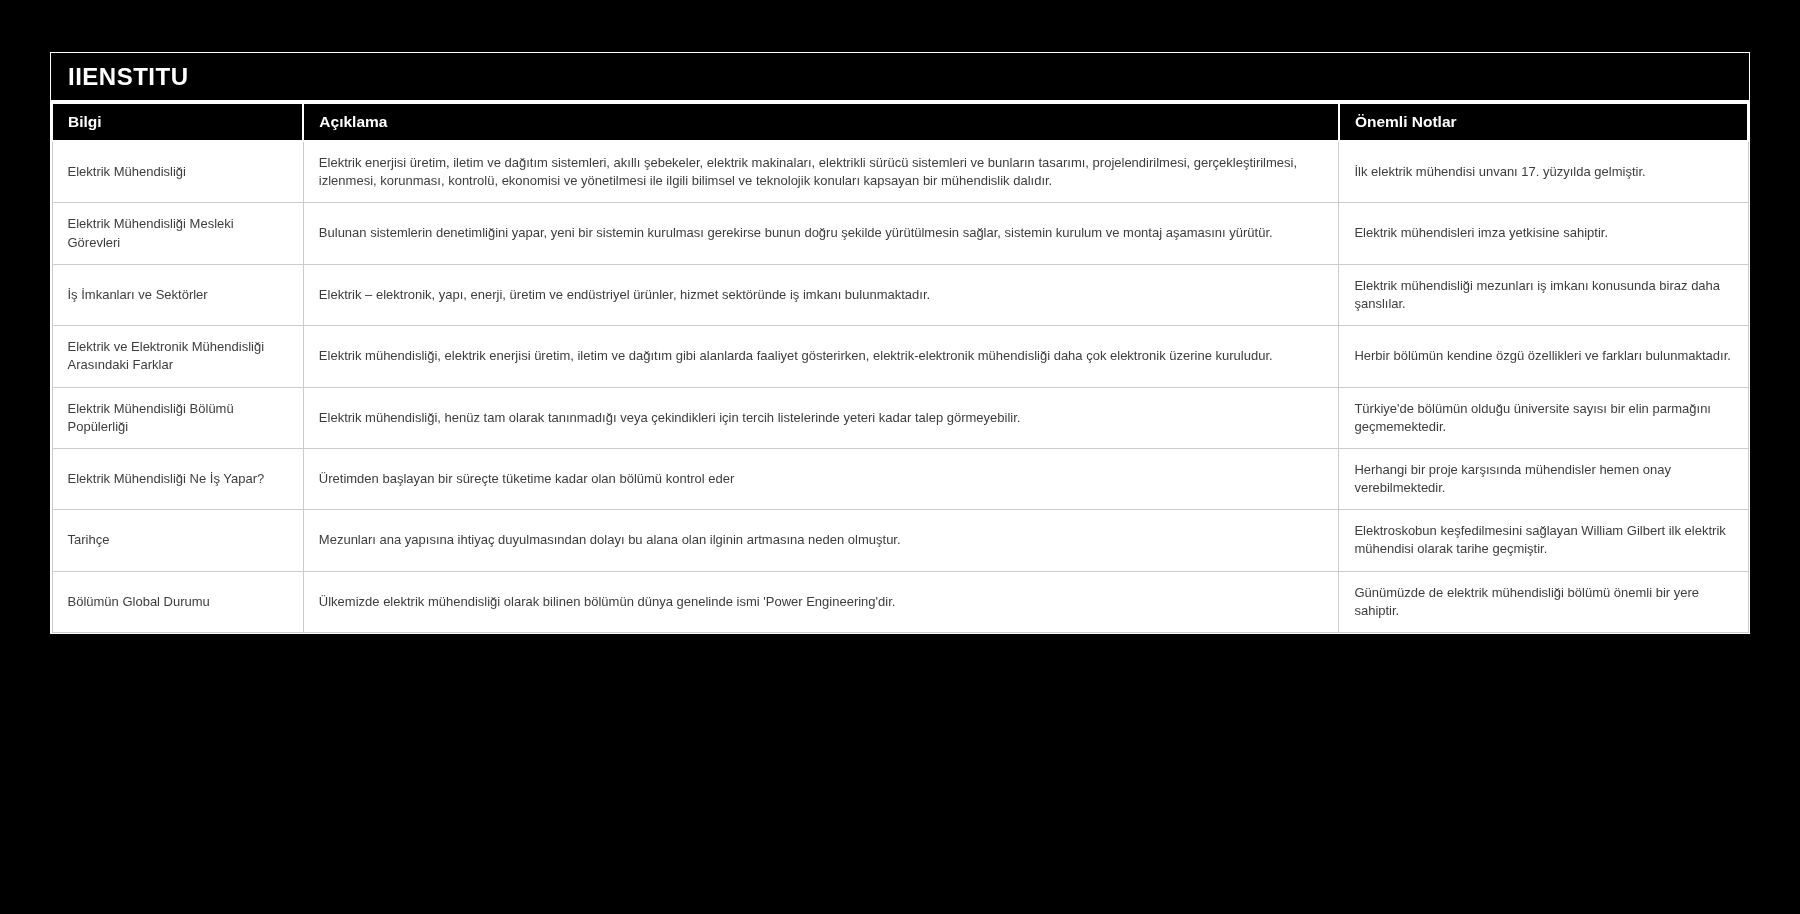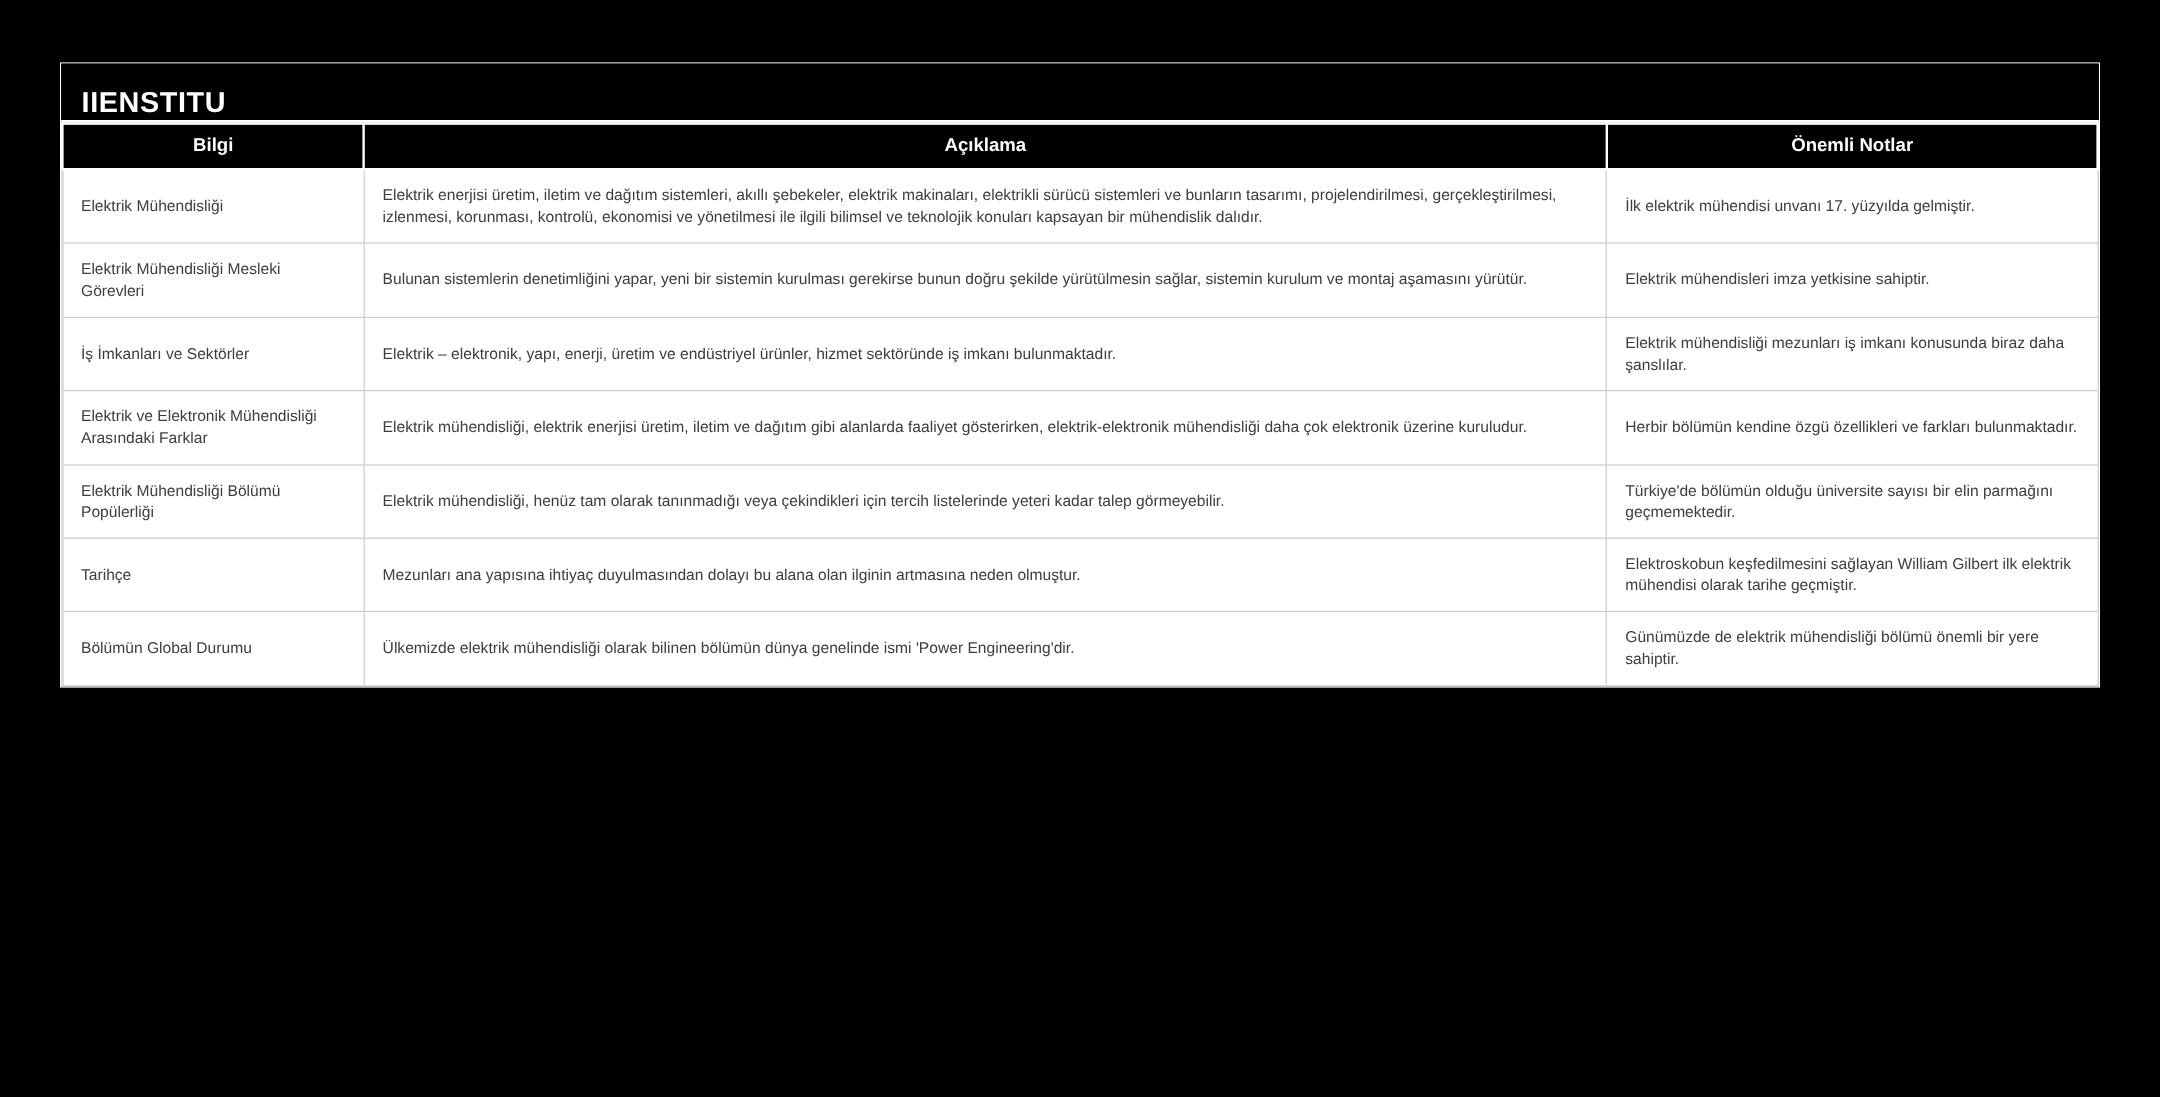--- a/index.html
+++ b/index.html
@@ -23,21 +23,21 @@
     left: 50px; top: 52px;
     width: 1700px;
     background: var(--page-bg);
     border: 1px solid var(--panel-border);
   }
   .title-bar {
     background: var(--header-bg);
     color: var(--header-text);
     height: 49px;
     display: flex;
-    align-items: flex-end;
+    align-items: center;
     padding: 0 17px;
     border-bottom: 2px solid var(--panel-border);
   }
   .title-bar .title {
     font-size: 24px;
     font-weight: bold;
     letter-spacing: 0.5px;
   }
   table.info-table {
     width: 100%;
@@ -46,21 +46,21 @@
     background: var(--row-bg);
   }
   table.info-table col.c1 { width: 14.82%; }
   table.info-table col.c2 { width: 61.06%; }
   table.info-table col.c3 { width: 24.12%; }
   table.info-table th {
     background: var(--header-bg);
     color: var(--header-text);
     font-size: 15.5px;
     font-weight: bold;
-    text-align: center;
+    text-align: left;
     padding: 9px 15px;
     border: 2px solid var(--panel-border);
   }
   table.info-table td {
     background: var(--row-bg);
     color: var(--body-text);
     font-size: 13px;
     line-height: 1.4;
     vertical-align: middle;
     padding: 12px 15px;
@@ -109,20 +109,25 @@
         <td>Elektrik ve Elektronik Mühendisliği Arasındaki Farklar</td>
         <td>Elektrik mühendisliği, elektrik enerjisi üretim, iletim ve dağıtım gibi alanlarda faaliyet gösterirken, elektrik-elektronik mühendisliği daha çok elektronik üzerine kuruludur.</td>
         <td>Herbir bölümün kendine özgü özellikleri ve farkları bulunmaktadır.</td>
       </tr>
       <tr>
         <td>Elektrik Mühendisliği Bölümü Popülerliği</td>
         <td>Elektrik mühendisliği, henüz tam olarak tanınmadığı veya çekindikleri için tercih listelerinde yeteri kadar talep görmeyebilir.</td>
         <td>Türkiye'de bölümün olduğu üniversite sayısı bir elin parmağını geçmemektedir.</td>
       </tr>
       <tr>
+        <td>Elektrik Mühendisliği Ne İş Yapar?</td>
+        <td>Üretimden başlayan bir süreçte tüketime kadar olan bölümü kontrol eder</td>
+        <td>Herhangi bir proje karşısında mühendisler hemen onay verebilmektedir.</td>
+      </tr>
+      <tr>
         <td>Tarihçe</td>
         <td>Mezunları ana yapısına ihtiyaç duyulmasından dolayı bu alana olan ilginin artmasına neden olmuştur.</td>
         <td>Elektroskobun keşfedilmesini sağlayan William Gilbert ilk elektrik mühendisi olarak tarihe geçmiştir.</td>
       </tr>
       <tr>
         <td>Bölümün Global Durumu</td>
         <td>Ülkemizde elektrik mühendisliği olarak bilinen bölümün dünya genelinde ismi 'Power Engineering'dir.</td>
         <td>Günümüzde de elektrik mühendisliği bölümü önemli bir yere sahiptir.</td>
       </tr>
     </tbody>

